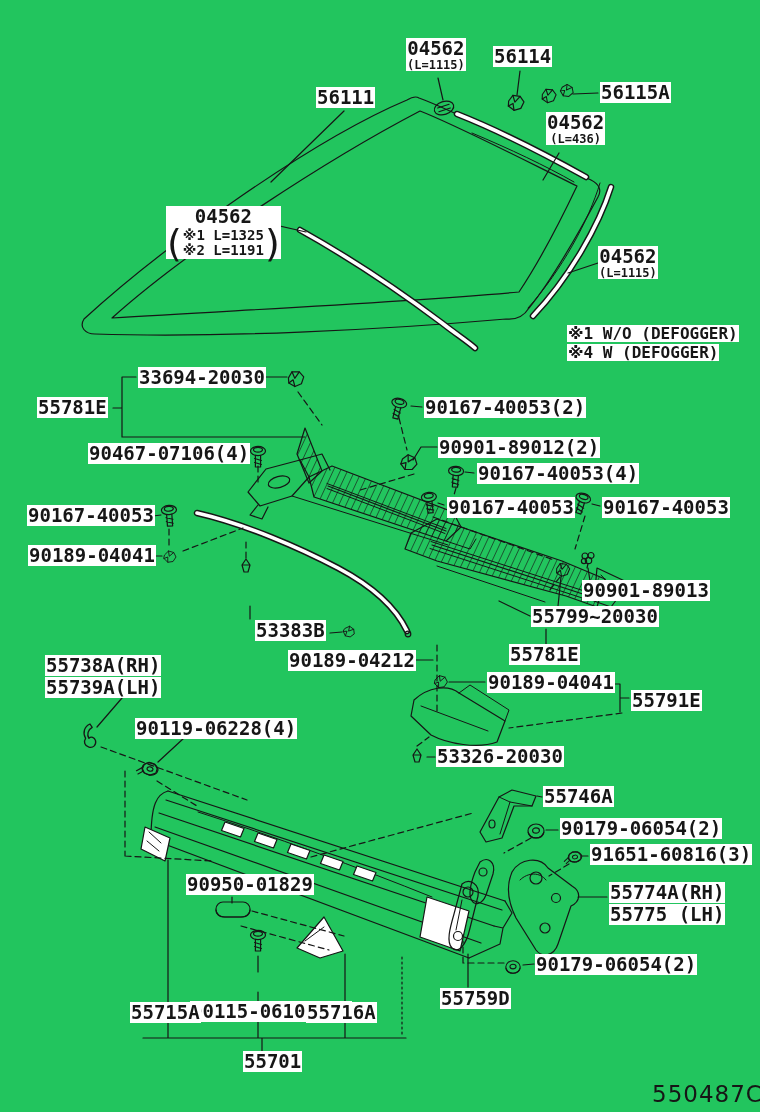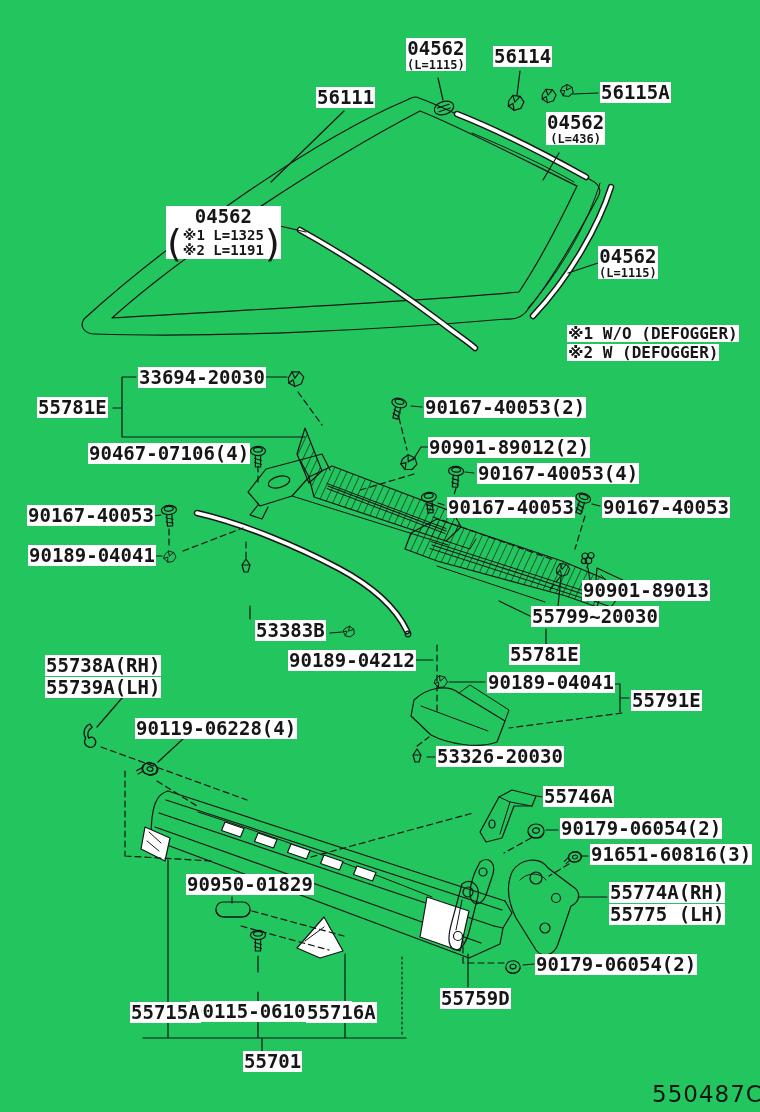--- a/index.html
+++ b/index.html
@@ -247,35 +247,35 @@
         </span>
       </div>
       <div class="lbl has-sub" style="left: 598px; top: 246px;">
         <span class="main">04562</span>
         <span class="sub">(L=1115)</span>
       </div>
       <div class="lbl note" style="left: 567px; top: 325px;">
         <span class="main">※1 W/O (DEFOGGER)</span>
       </div>
       <div class="lbl note" style="left: 567px; top: 344px;">
-        <span class="main">※2 W (DEFOGGER)</span>
+        <span class="main">※4 W (DEFOGGER)</span>
       </div>
       <div class="lbl" style="left: 138px; top: 367px;">
         <span class="main">33694-20030</span>
       </div>
       <div class="lbl" style="left: 37px; top: 397px;">
         <span class="main">55781E</span>
       </div>
       <div class="lbl" style="left: 424px; top: 397px;">
         <span class="main">90167-40053(2)</span>
       </div>
       <div class="lbl" style="left: 88px; top: 443px;">
         <span class="main">90467-07106(4)</span>
       </div>
-      <div class="lbl" style="left: 428px; top: 437px;">
+      <div class="lbl" style="left: 438px; top: 437px;">
         <span class="main">90901-89012(2)</span>
       </div>
       <div class="lbl" style="left: 477px; top: 463px;">
         <span class="main">90167-40053(4)</span>
       </div>
       <div class="lbl" style="left: 447px; top: 497px;">
         <span class="main">90167-40053</span>
       </div>
       <div class="lbl" style="left: 602px; top: 497px;">
         <span class="main">90167-40053</span>

